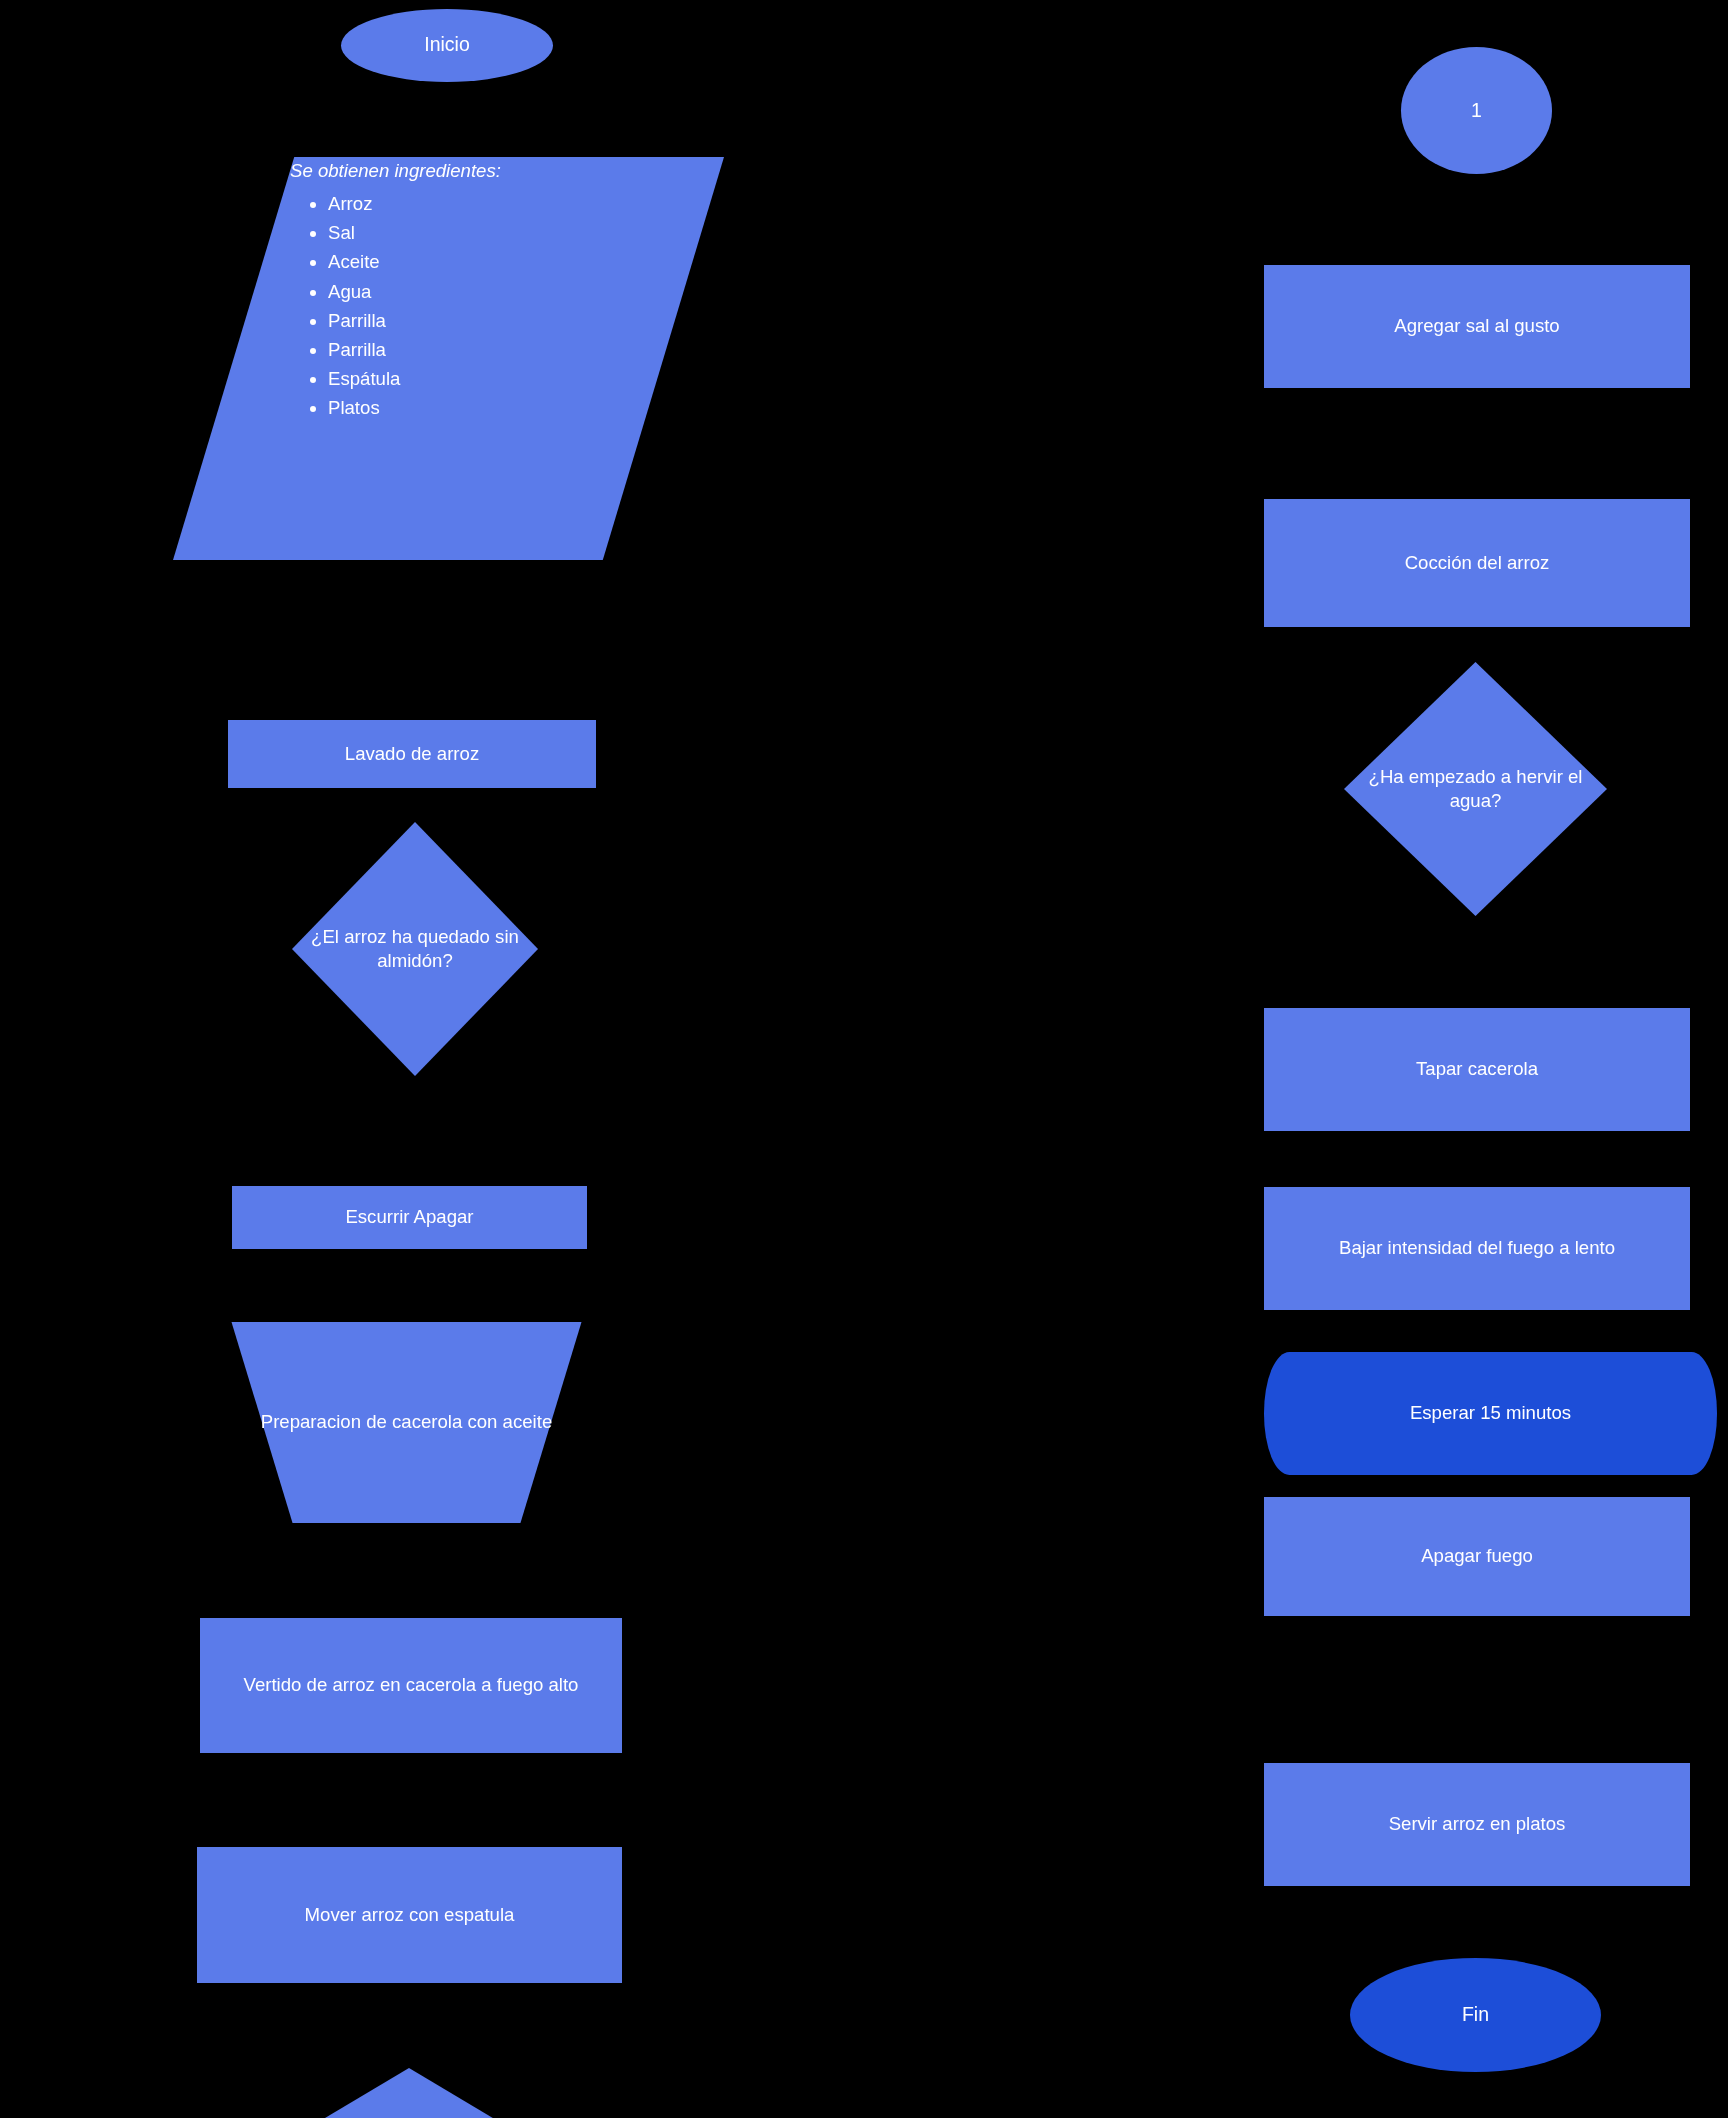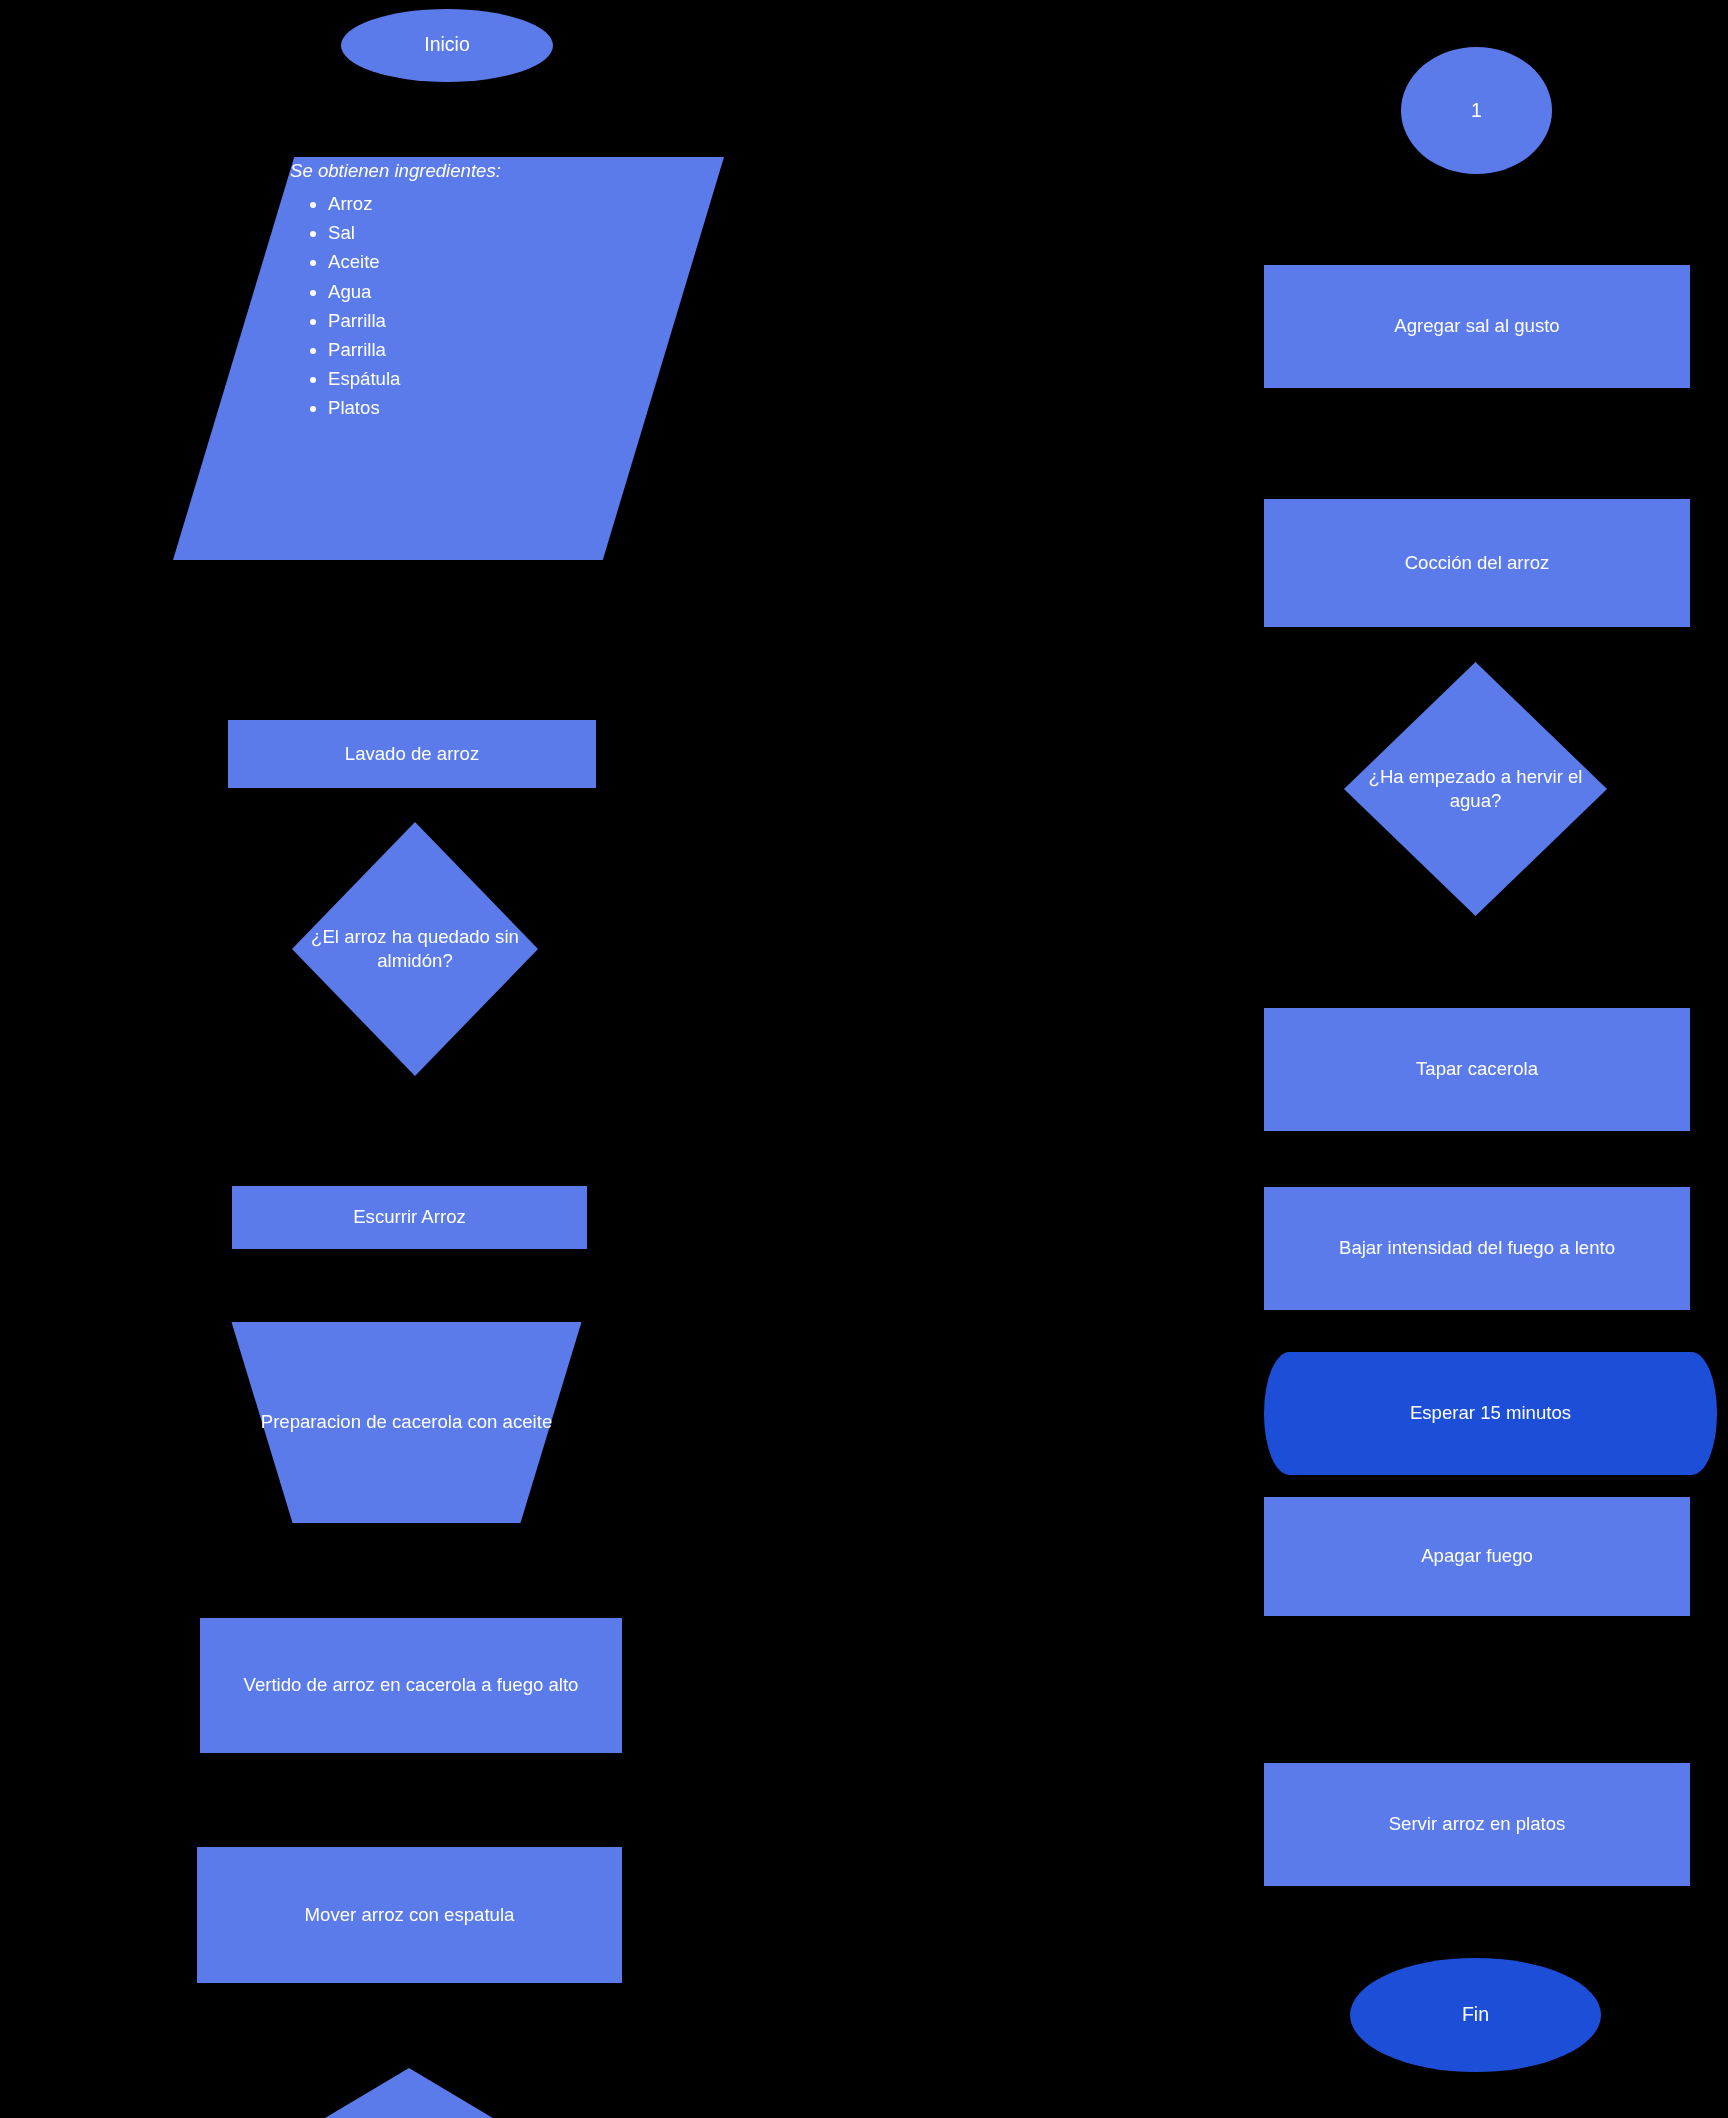--- a/index.html
+++ b/index.html
@@ -116,21 +116,21 @@
 <div class="node shape-rect" style="left:228px; top:708px; width:368px; height:68px; font-size:18.6px;">
   <span class="node-label">Lavado de arroz</span>
 </div>
 
 <div class="node shape-diamond" style="left:292px; top:822px; width:246px; height:254px; font-size:18.6px;">
   <div class="diamond-bg"></div>
   <span class="node-label">¿El arroz ha quedado sin almidón?</span>
 </div>
 
 <div class="node shape-rect" style="left:232px; top:1174px; width:355px; height:63px; font-size:18.6px;">
-  <span class="node-label">Escurrir Arroz</span>
+  <span class="node-label">Escurrir Apagar</span>
 </div>
 
 <div class="node" style="left:203px; top:1322px; width:407px; height:201px; font-size:18.6px;">
   <div class="trapezoid-bg"></div>
   <span class="node-label">Preparacion de cacerola con aceite</span>
 </div>
 
 <div class="node shape-rect" style="left:200px; top:1606px; width:422px; height:135px; font-size:18.6px;">
   <span class="node-label">Vertido de arroz en cacerola a fuego alto</span>
 </div>

